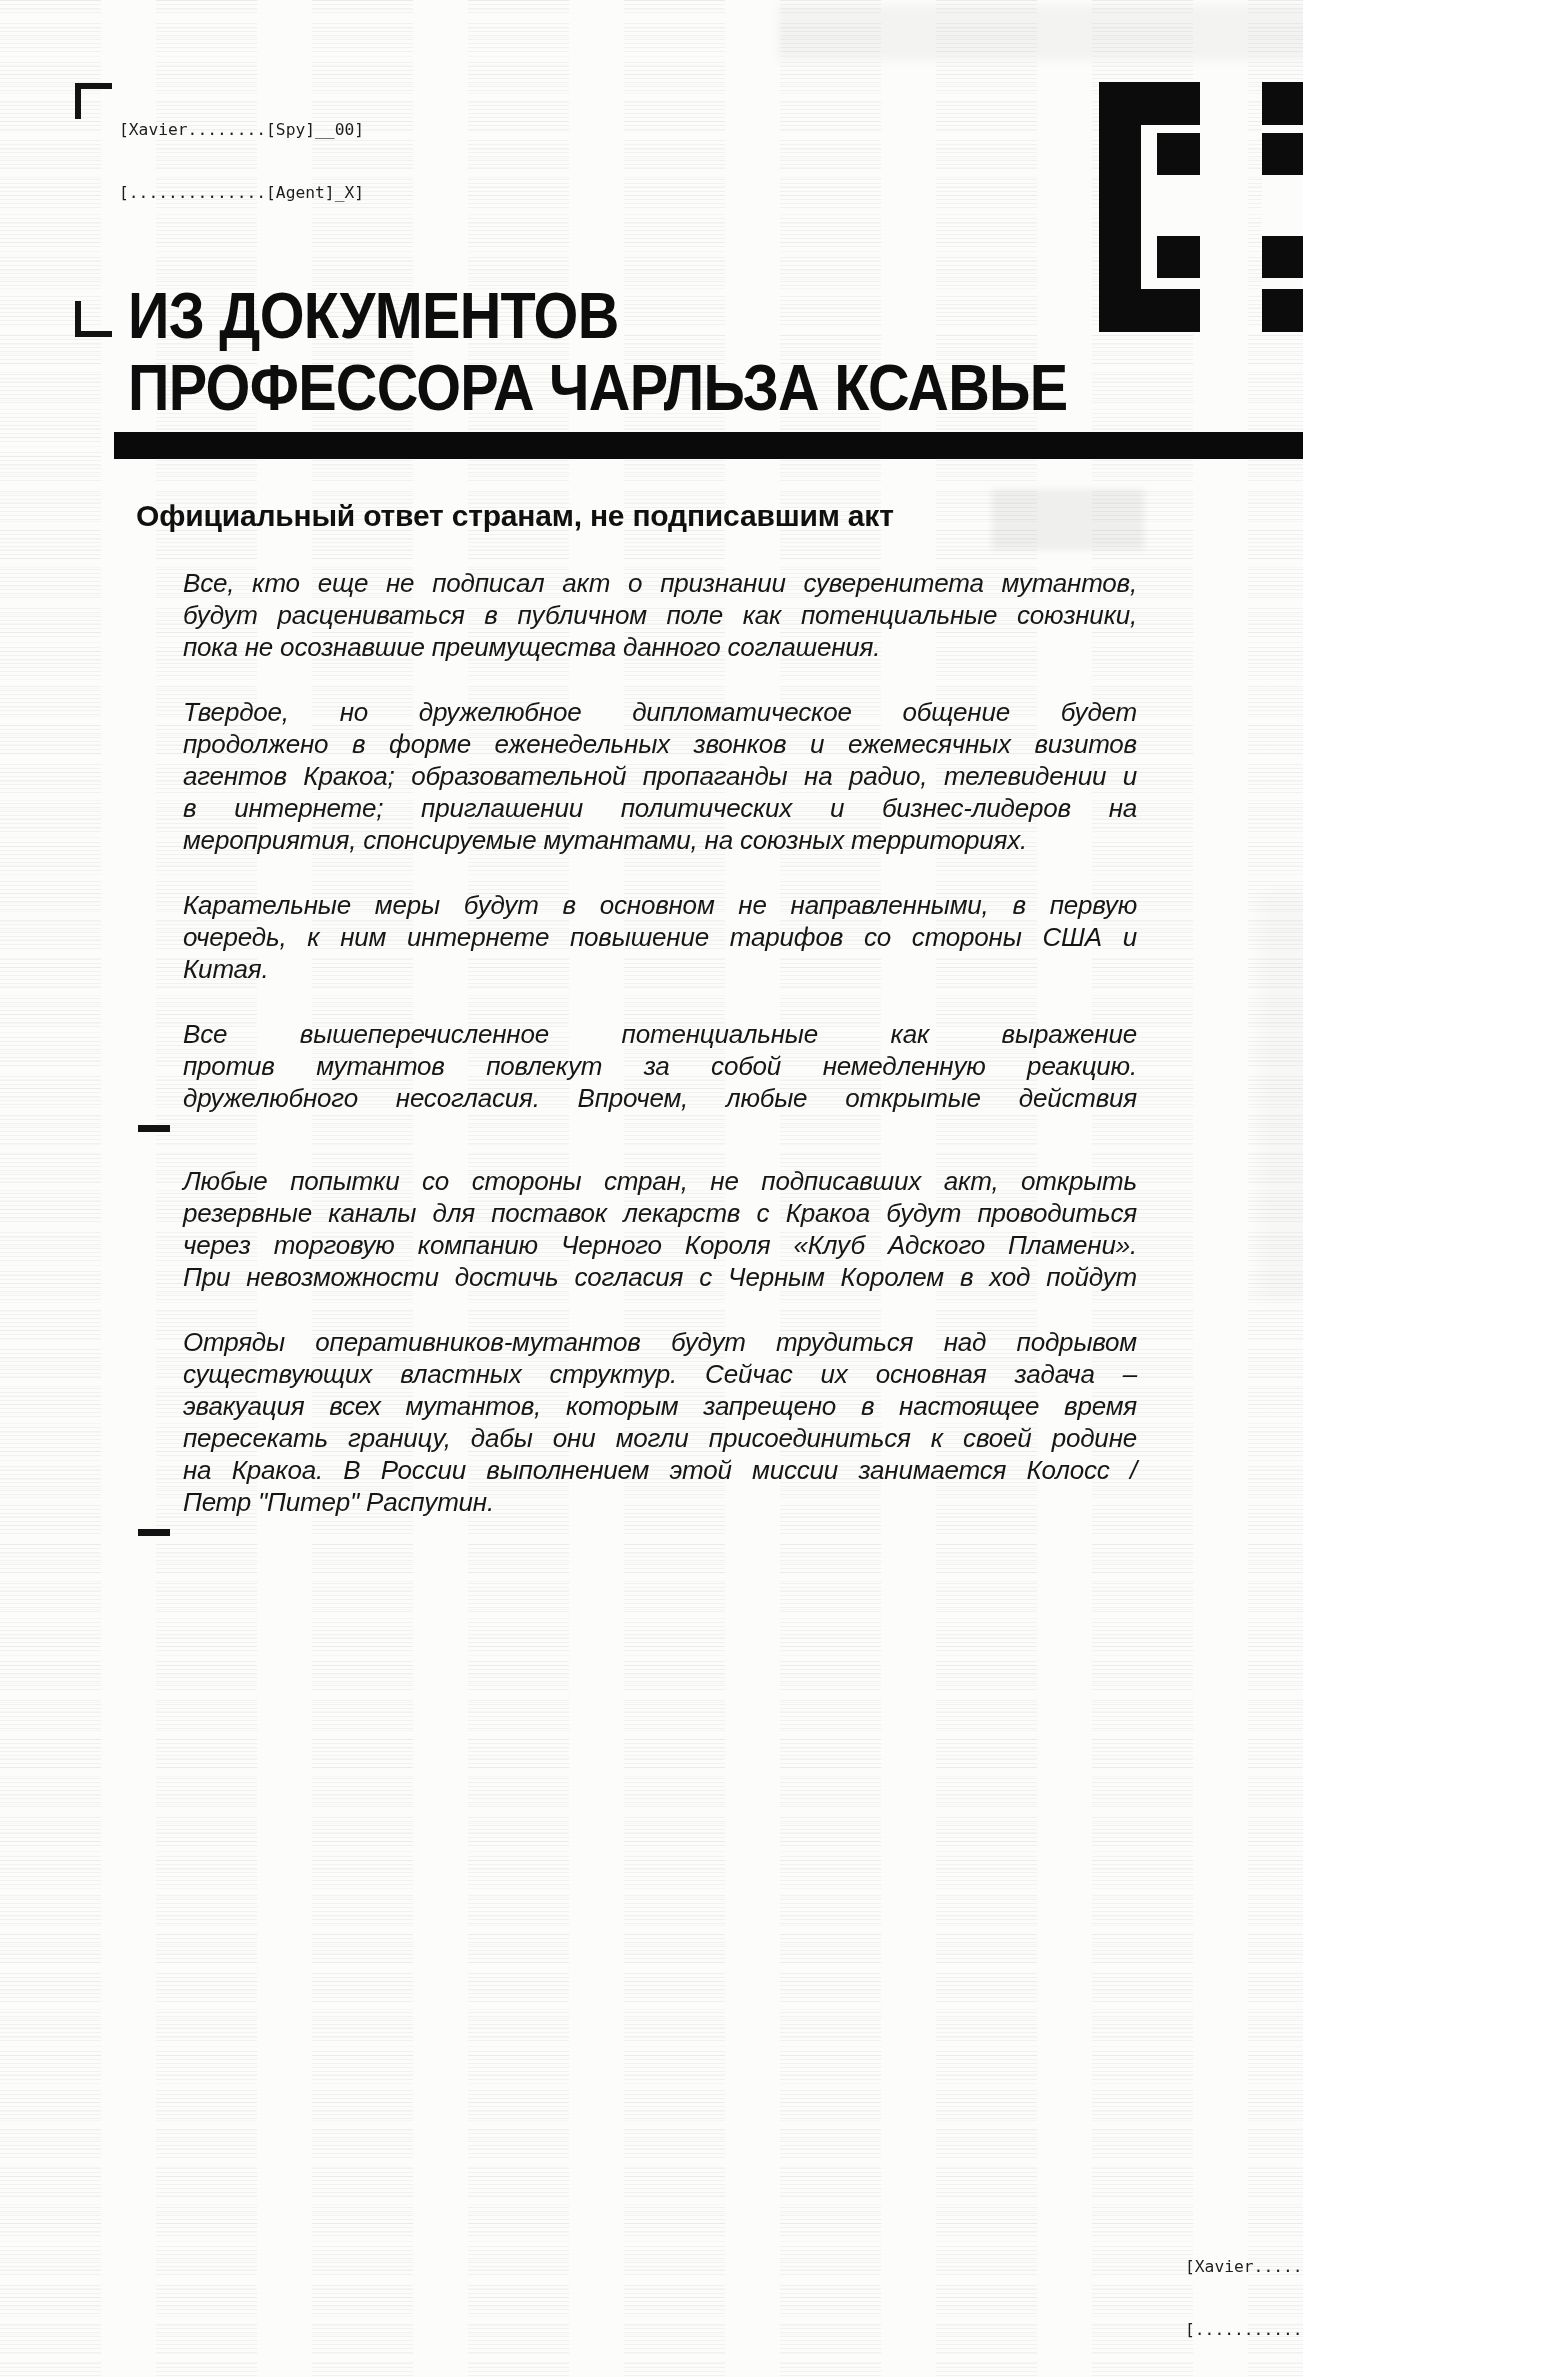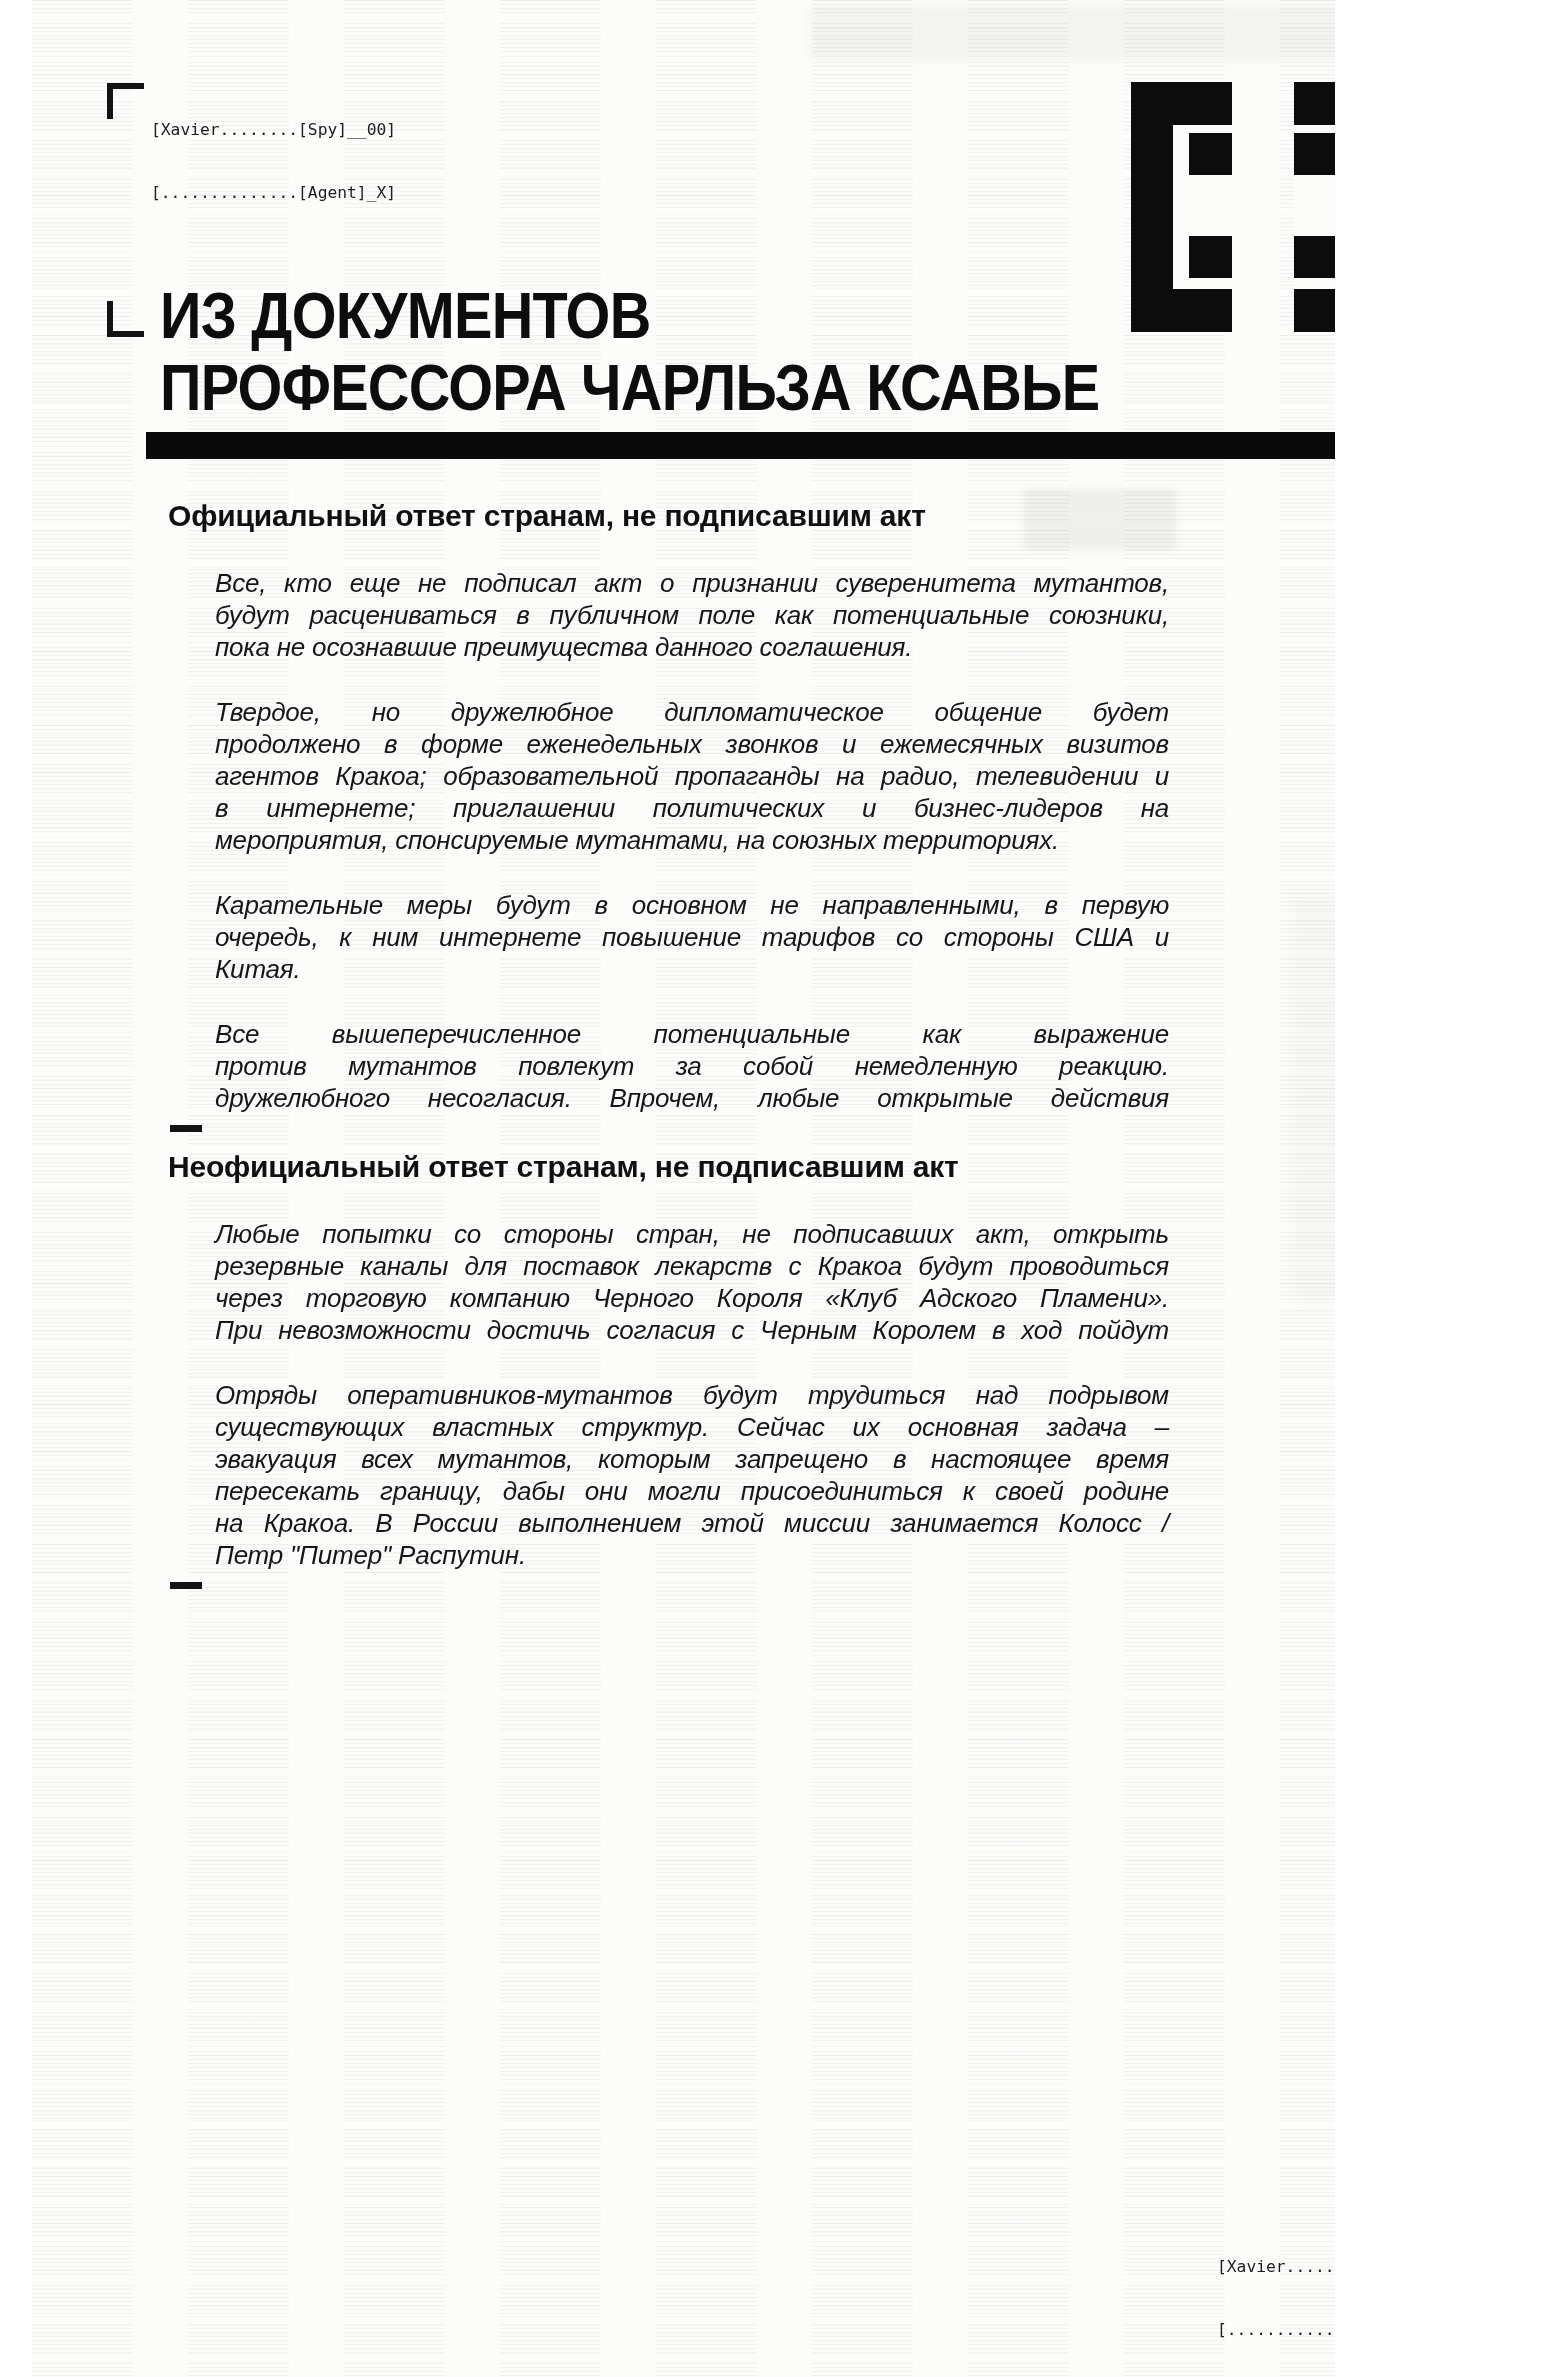--- a/index.html
+++ b/index.html
@@ -7,21 +7,20 @@
     position:relative;
     width:1303px;height:2377px;
     background:
       repeating-linear-gradient(90deg, rgba(252,252,251,0) 0 101px, rgba(252,252,251,.97) 101px 156px),
       repeating-linear-gradient(180deg, rgba(0,0,0,.045) 0 0.8px, rgba(0,0,0,0) 0.8px 3.9px),
       repeating-linear-gradient(180deg, rgba(0,0,0,.025) 0 0.8px, rgba(0,0,0,0) 0.8px 9.3px),
       var(--paper,#fcfcfb);
     overflow:hidden;
     font-family:"Liberation Sans",sans-serif;
     color:var(--ink,#151515);
-    margin-left:32px;
   }
   .smudge{position:absolute;pointer-events:none;}
   .s1{left:778px;top:6.2px;width:739px;height:54px;background:rgba(0,0,0,.035);filter:blur(4.7px);}
   .s2{left:992px;top:489px;width:152px;height:61px;background:rgba(0,0,0,.05);filter:blur(3.9px);}
   .s3{left:1260px;top:895px;width:265px;height:405px;background:rgba(0,0,0,.02);filter:blur(7px);}
 
   
   .corner{position:absolute;width:31px;height:30px;}
   .corner.tl{left:75px;top:83px;border-top:6.2px solid #131313;border-left:6.2px solid #131313;}
   .corner.bl{left:75px;top:301px;border-bottom:6.2px solid #131313;border-left:6.2px solid #131313;}
@@ -137,21 +136,20 @@
         <div class="pline">Карательные меры будут в основном не направленными, в первую</div>
         <div class="pline">очередь, к ним интернете повышение тарифов со стороны США и</div>
         <div class="pline last">Китая.</div>
       </div>
       <div class="para">
         <div class="pline">Все вышеперечисленное потенциальные как выражение</div>
         <div class="pline">против мутантов повлекут за собой немедленную реакцию.</div>
         <div class="pline">дружелюбного несогласия. Впрочем, любые открытые действия</div>
       </div>
       <div class="section-dash"></div>
-      <div class="section-heading">Неофициальный ответ странам, не подписавшим акт</div>
       <div class="para">
         <div class="pline">Любые попытки со стороны стран, не подписавших акт, открыть</div>
         <div class="pline">резервные каналы для поставок лекарств с Кракоа будут проводиться</div>
         <div class="pline">через торговую компанию Черного Короля «Клуб Адского Пламени».</div>
         <div class="pline">При невозможности достичь согласия с Черным Королем в ход пойдут</div>
       </div>
       <div class="para">
         <div class="pline">Отряды оперативников-мутантов будут трудиться над подрывом</div>
         <div class="pline">существующих властных структур. Сейчас их основная задача –</div>
         <div class="pline">эвакуация всех мутантов, которым запрещено в настоящее время</div>

